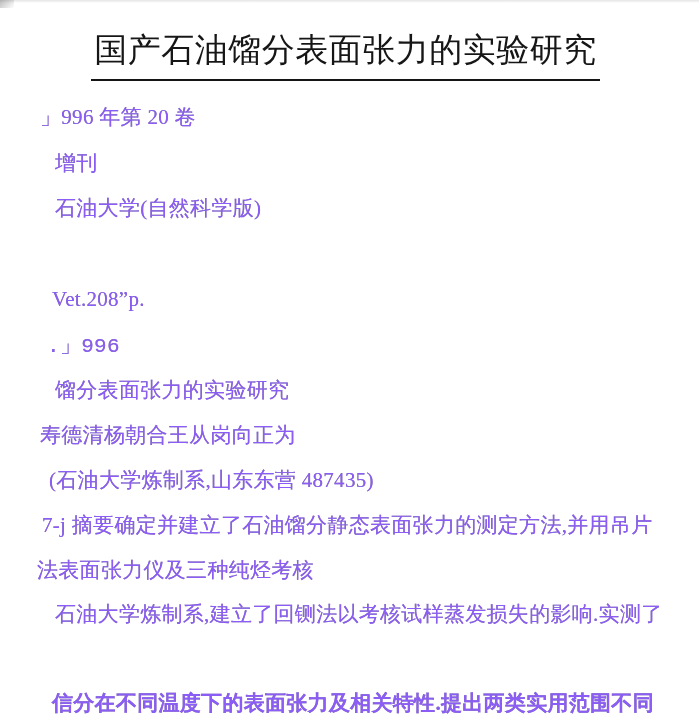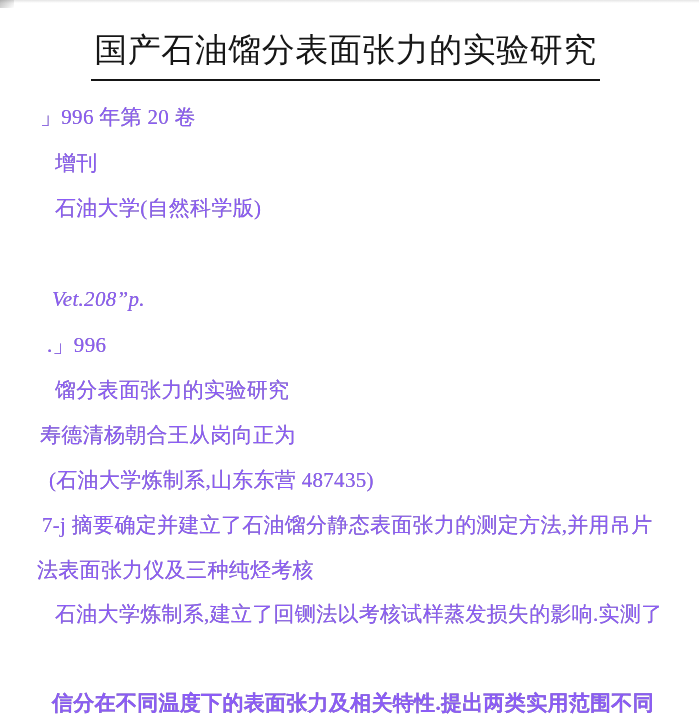--- a/index.html
+++ b/index.html
@@ -41,22 +41,22 @@
     color: #8b5cf6;
     white-space: pre;
     letter-spacing: 0.3px;
     text-shadow: 0 0 0.5px rgba(40,40,40,0.55);
   }
   
   .l0  { top: 103px; left: 40px; }
   .l1  { top: 149px; left: 55px; }
   .l2  { top: 194px; left: 55px; }
   .l3  { top: 241px; left: 52px; }
-  .l4  { top: 287px; left: 52px; font-style: italic; }
-  .l5  { top: 331px; left: 47px; }
+  .l4  { top: 287px; left: 52px; }
+  .l5  { top: 331px; left: 47px; font-family: Liberation Mono, monospace; }
   .l6  { top: 376px; left: 55px; }
   .l7  { top: 421px; left: 40px; }
   .l8  { top: 466px; left: 49px; }
   .l9  { top: 511px; left: 42px; }
   .l10 { top: 556px; left: 37px; }
   .l11 { top: 600px; left: 55px; }
   .l12 { top: 644px; left: 38px; }
   .l13 { top: 689px; left: 52px; font-weight: bold; }
   
   .scan-smudge-tl {

